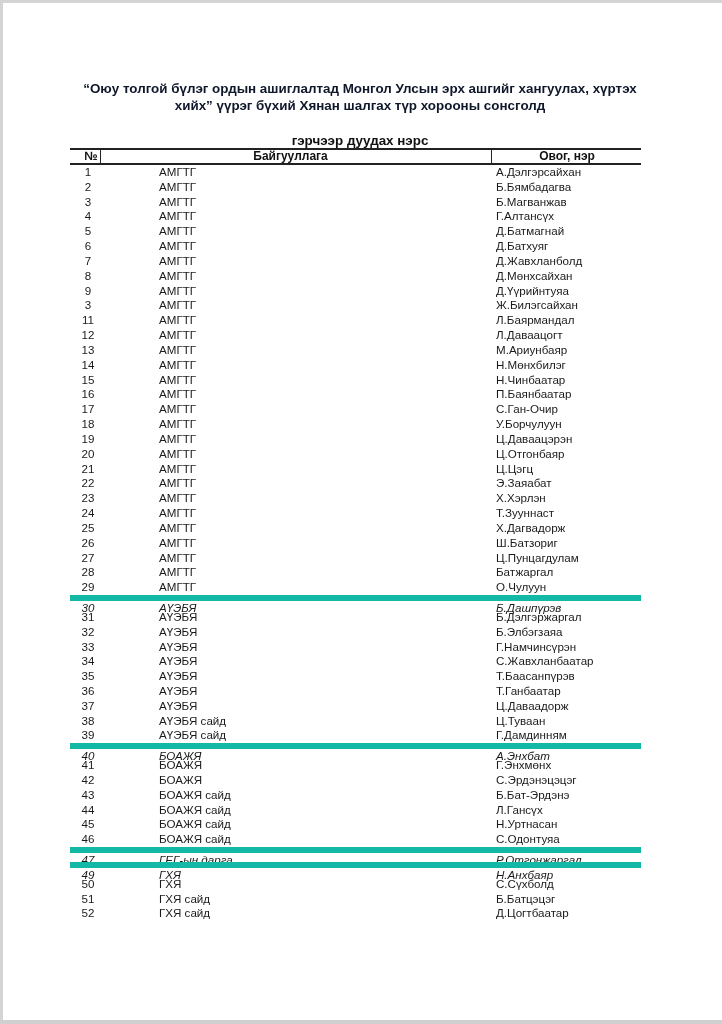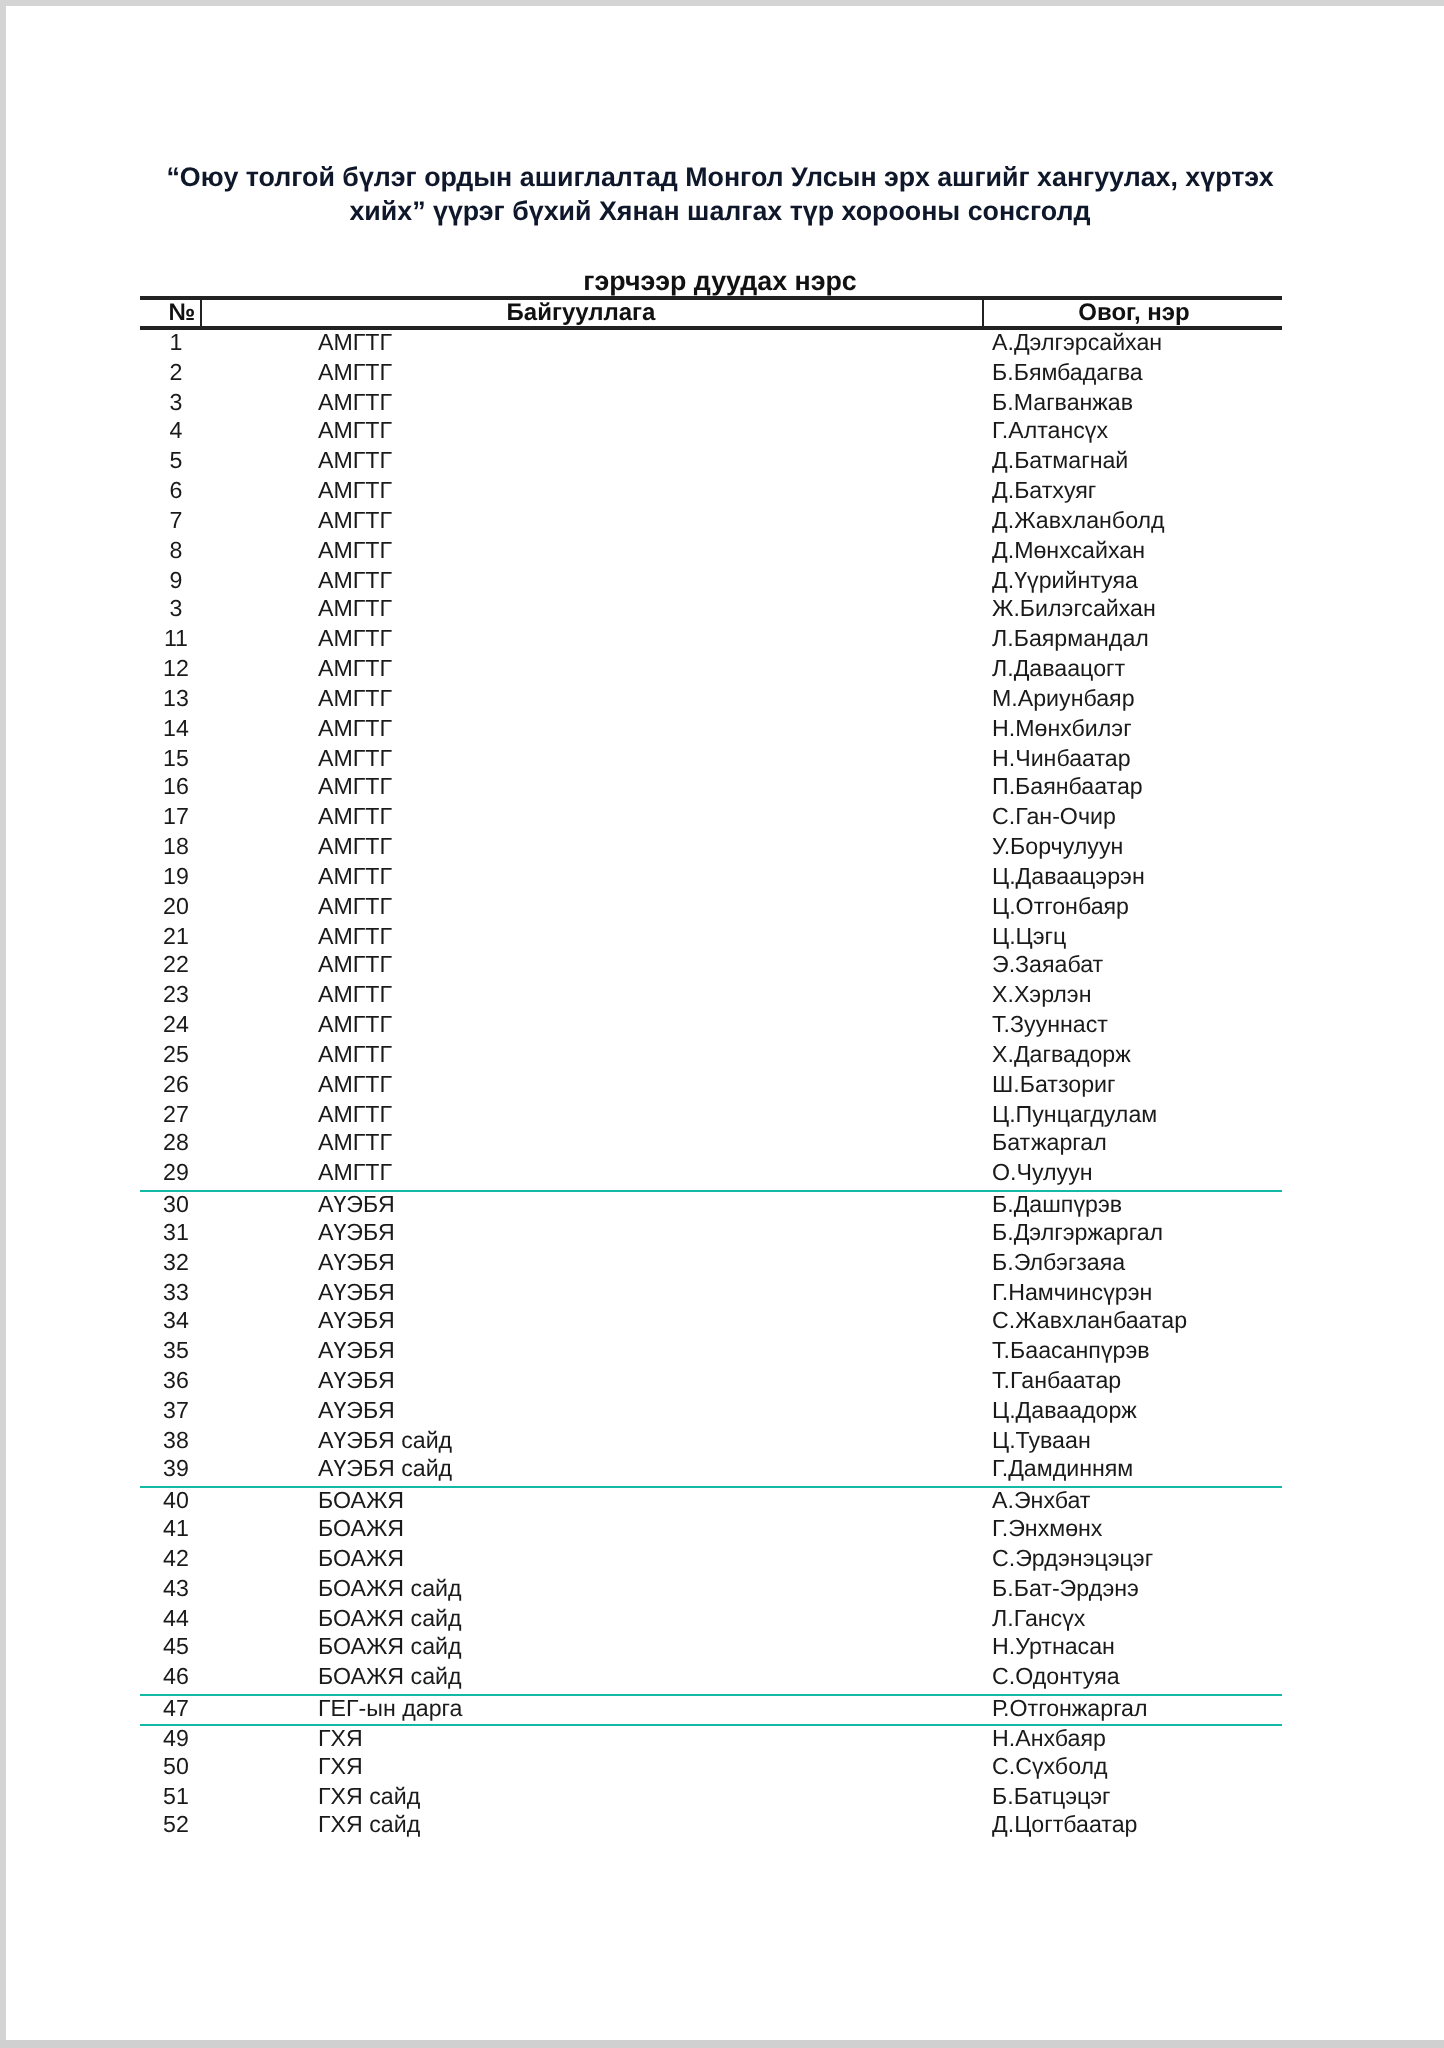--- a/index.html
+++ b/index.html
@@ -31,21 +31,21 @@
     }
     .hdr .c-no { position: absolute; left: 0; width: 42px; text-align: center; top: 0; }
     .hdr .c-org { position: absolute; left: 30px; width: 379px; text-align: center; top: 0; border-left: 1.5px solid #222; height: 13px; }
     .hdr .c-name { position: absolute; left: 421px; width: 150px; text-align: center; top: 0; border-left: 1.5px solid #222; height: 13px; }
 
     .rows { position: relative; }
     .row {
       position: relative; height: 14.83px; font-size: 11.6px; line-height: 14.8px; color: #1a1a1a;
       box-sizing: border-box;
     }
-    .row.sep { border-top: 1px solid #14b8a6; }
+    .row.sep { border-top: 6px solid #14b8a6; font-style: italic; }
     .row .c-no { position: absolute; left: 0; width: 36px; text-align: center; }
     .row .c-org { position: absolute; left: 47px; white-space: nowrap; margin-left: 42px; }
     .row .c-name { position: absolute; left: 426px; white-space: nowrap; }
   </style>
 </head>
 <body>
 
 <div class="frame-top"></div>
 <div class="frame-left"></div>
 <div class="frame-bottom"></div>

